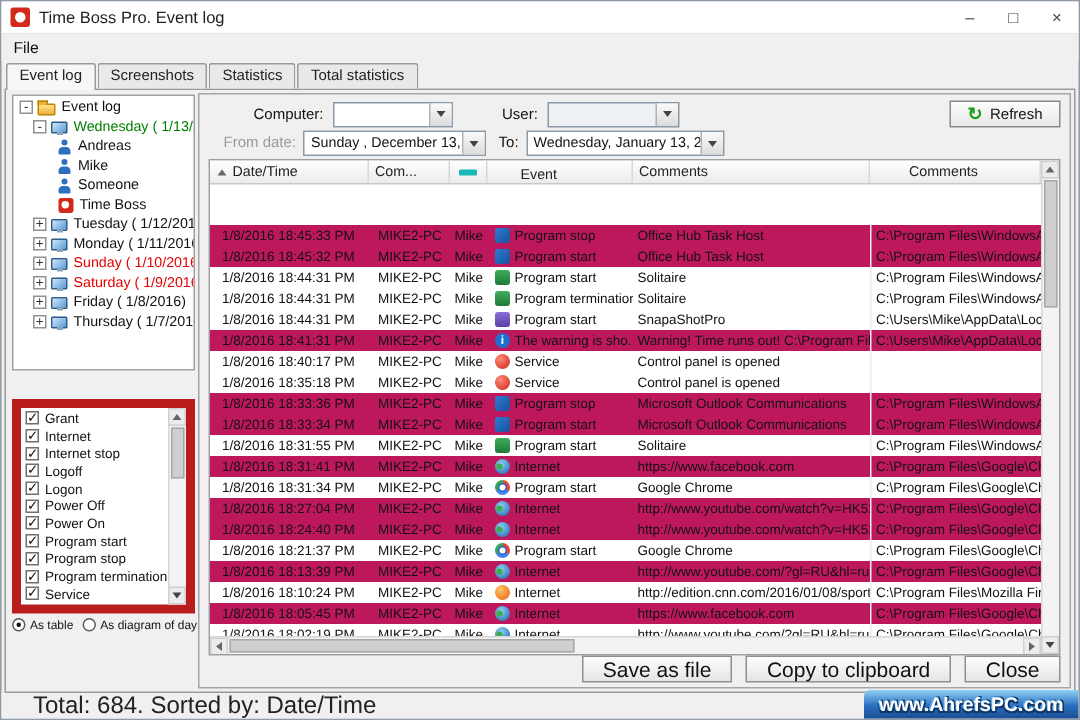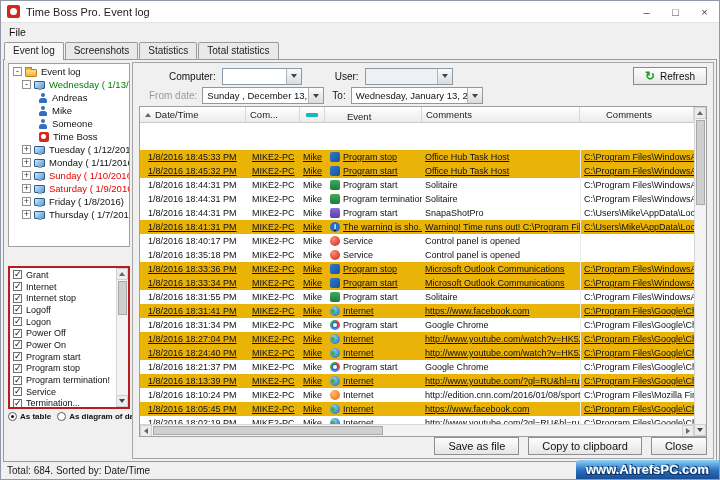--- a/index.html
+++ b/index.html
@@ -47,28 +47,28 @@
   .ic-timeboss { width:10px; height:10px; border-radius:2px; background:#d2291c; }
   .ic-timeboss::after { content:""; position:absolute; left:2px; top:2px; width:5px; height:5px; border-radius:50%; background:#fff; }
 
   .filter-header { position:absolute; left:4px; top:189px; width:122px; height:15px; display:flex; align-items:center; }
   .filter-label { font-size:9.5px; color:#111; flex:1; }
   .mini-btn { width:16px; height:14px; border:1px solid #8a8a8a; background:linear-gradient(#fefefe,#e2e2e2); margin-left:2px; padding:0; display:flex; align-items:center; justify-content:center; }
   .mb-check { font-size:10px; line-height:10px; }
   .mb-check.green::before { content:"\2713"; color:#1ca01c; font-weight:bold; }
   .mb-check.gray::before  { content:"\2713"; color:#9a9a9a; }
 
-  .filter-box { position:absolute; left:4px; top:206px; width:122px; height:143px; background:#fff; border:2px solid #b91c1c; display:flex; overflow:hidden; }
+  .filter-box { position:absolute; left:4px; top:206px; width:122px; height:143px; background:#fff; border:6px solid #b91c1c; display:flex; overflow:hidden; }
   .filter-list { flex:1; overflow:hidden; padding-top:1px; }
   .fitem { display:flex; align-items:center; height:11.7px; padding-left:3px; font-size:9px; color:#111; white-space:nowrap; }
   .cb { width:9px; height:9px; border:1px solid #6f6f6f; background:#fff; margin-right:4px; position:relative; flex:0 0 auto; }
   .cb.checked::after { content:"\2713"; position:absolute; left:0; top:-2px; font-size:9px; color:#111; }
 
   .view-radios { position:absolute; left:4px; top:352px; width:124px; display:flex; align-items:center; gap:6px; font-size:8px; color:#111; white-space:nowrap; }
-  .vr { display:flex; align-items:center;font-weight:bold; }
+  .vr { display:flex; align-items:center; }
   .radio { width:9px; height:9px; border-radius:50%; border:1px solid #5a5a5a; background:#fff; position:relative; margin-right:3px; flex:0 0 auto; }
   .radio.checked::after { content:""; position:absolute; left:2px; top:2px; width:3px; height:3px; border-radius:50%; background:#111; }
 
   
   .right { position:absolute; left:128px; top:2px; right:2px; bottom:2px; border:1px solid #a5a5a5; background:#f0f0f0; }
   .tb-row { position:absolute; left:6px; right:6px; display:flex; align-items:center; font-size:10px; color:#111; }
   .tb-row1 { top:4px; height:18px; }
   .tb-row2 { top:24px; height:17px; }
   .lbl.dim { color:#9a9a9a; }
   .combo { height:17px; background:#fff; border:1px solid #8a9aa8; display:flex; align-items:center; }
@@ -93,21 +93,21 @@
   .c-date { width:106px; flex:0 0 auto; }
   .c-comp { width:54px;  flex:0 0 auto; }
   .c-user { width:25px;  flex:0 0 auto; }
   .c-event{ width:97px;  flex:0 0 auto; }
   .c-comm { width:158px; flex:0 0 auto; }
   .c-path { flex:1; }
   .hc.c-event { padding-left:22px;align-items:flex-end; }
   .hc.c-path  { padding-left:26px; }
   .tbl-body { flex:1; overflow:hidden; padding-top:27px; }
   .trow { display:flex; align-items:center; height:14px; font-size:9px; color:#111; }
-  .trow.hl { background:#eab308;text-decoration:underline; }
+  .trow.hl { background:#be185d; }
   .bc { padding:0 3px; white-space:nowrap; overflow:hidden; }
   .bc.c-date { padding-left:8px; }
   .bc.c-comp { padding-left:6px; }
   .bc.c-event { display:flex; align-items:center; gap:3px; padding-left:5px; }
   .bc.c-path { border-left:1px solid #ececec; align-self:stretch; display:flex; align-items:center; }
 
   .evi { width:10px; height:10px; border-radius:50%; flex:0 0 auto; position:relative; }
   .ev-globe { background:radial-gradient(circle at 40% 32%,#8ecff0,#1565b0); }
   .ev-globe::after { content:""; position:absolute; left:1px; top:3px; width:4px; height:4px; border-radius:45% 60% 50% 50%; background:#3fae49; }
   .ev-chrome { background:conic-gradient(#ea4335 0deg 120deg,#4285f4 120deg 240deg,#34a853 240deg 360deg); }
@@ -126,24 +126,24 @@
   .sb-btn { width:12px; height:12px; background:#ececec; border:1px solid #d0d0d0; display:flex; align-items:center; justify-content:center; flex:0 0 auto; }
   .sb-v .sb-btn { position:absolute; left:-1px; }
   .sb-v .sb-top { top:0; }
   .sb-v .sb-bottom { bottom:0; }
   .thumb-v { position:absolute; left:1px; width:9px; background:#cfcfcf; border:1px solid #a8a8a8; }
   .sb-track { position:relative; flex:1; }
   .thumb-h { position:absolute; top:1px; height:9px; background:#cfcfcf; border:1px solid #a8a8a8; }
 
   
   .actions { position:absolute; right:6px; bottom:3px; display:flex; gap:9px; }
-  .abtn { height:18px; padding:0 13px; font-size:11px; color:#111; border:1px solid #8f8f8f; background:linear-gradient(#fdfdfd,#e5e5e5); display:flex; align-items:center; }
-
-  
-  .statusbar { position:absolute; left:0; right:0; bottom:0; height:17px; display:flex; align-items:center; padding-left:6px; font-size:10px; color:#222; background:#f0f0f0; }
+  .abtn { height:18px; padding:0 13px; font-size:14px; color:#111; border:1px solid #8f8f8f; background:linear-gradient(#fdfdfd,#e5e5e5); display:flex; align-items:center; }
+
+  
+  .statusbar { position:absolute; left:0; right:0; bottom:0; height:17px; display:flex; align-items:center; padding-left:21px; font-size:16px; color:#222; background:#f0f0f0; }
   .watermark { position:absolute; right:0; bottom:0; height:19px; padding:0 10px; display:flex; align-items:center; z-index:5;
     background:linear-gradient(180deg,#8fd0f5,#2a6fc0 55%,#1b4e94); border-radius:4px 0 0 0;
     color:#fff; font-size:13px; font-weight:bold;
     text-shadow:1px 1px 0 #0c3668,-1px -1px 0 #5aa2e0,1px -1px 0 #0c3668,-1px 1px 0 #0c3668; }
 </style>
 </head>
 <body>
 
 <div class="window">
 

